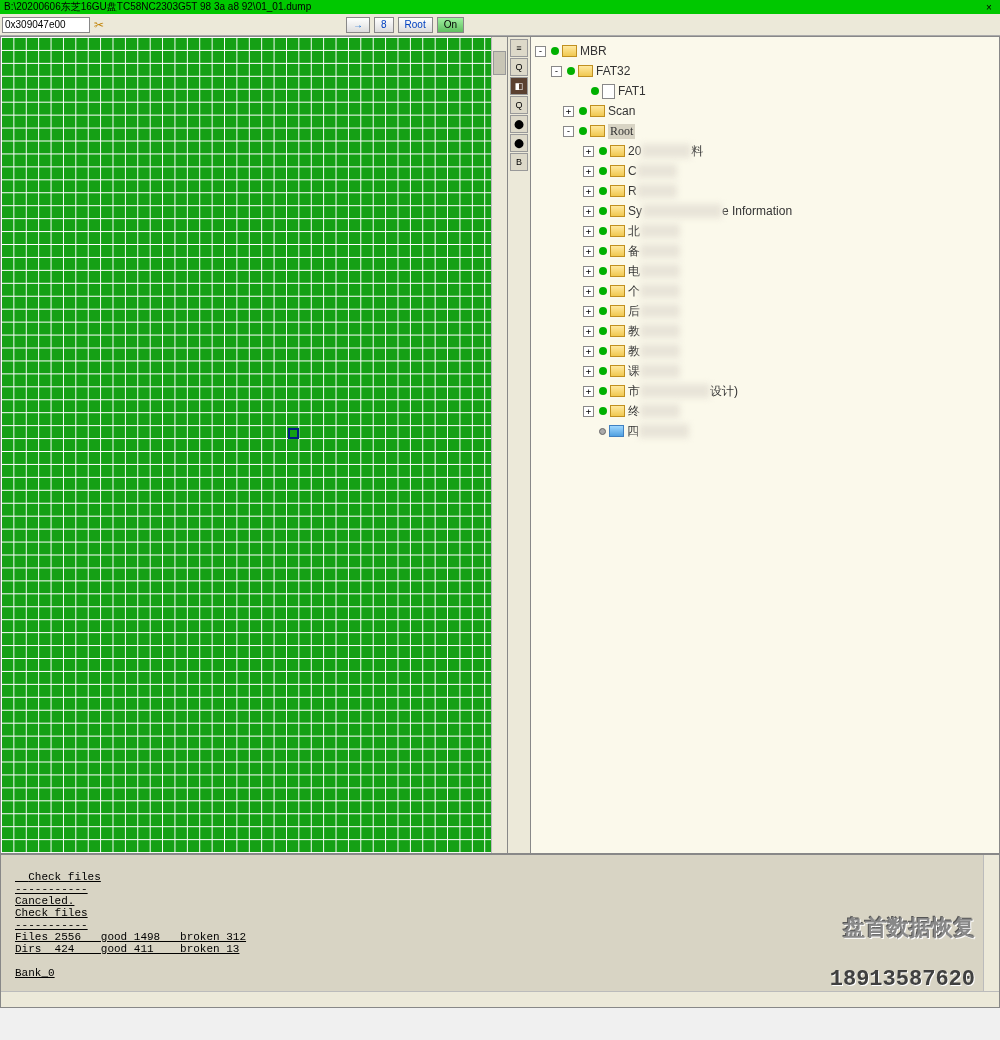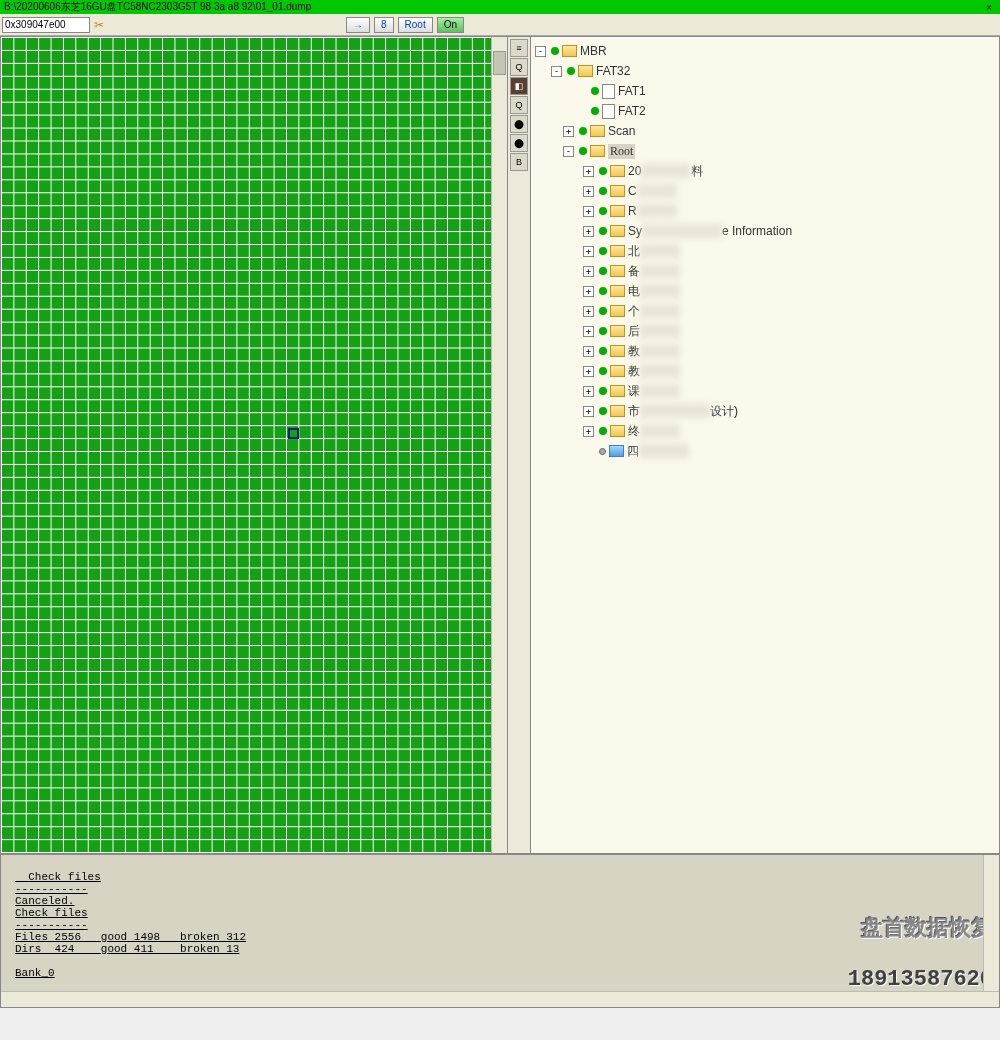--- a/index.html
+++ b/index.html
@@ -33,21 +33,21 @@
 .dot { width: 8px; height: 8px; border-radius: 50%; background: #00b000; margin: 0 3px; flex-shrink: 0; }
 .dot.gray { background: #aaa; border: 1px solid #666; width: 7px; height: 7px; }
 .folder-icon { width: 15px; height: 12px; background: linear-gradient(#ffe9a0,#f0c850); border: 1px solid #c09020; margin-right: 3px; flex-shrink: 0; }
 .file-icon { width: 13px; height: 15px; background: #fff; border: 1px solid #888; margin-right: 3px; flex-shrink: 0; }
 .img-icon { width: 15px; height: 12px; background: linear-gradient(#a0d8ff,#50a0e0); border: 1px solid #4080c0; margin-right: 3px; flex-shrink: 0; }
 .node-label { color: #333; }
 .node-label.sel { background: #d8d4c4; padding: 0 2px; font-family: Liberation Serif, serif; }
 .blur-box { background: #e8e4d8; color: transparent; filter: blur(3px); display: inline-block; }
 .indent { display: inline-block; flex-shrink: 0; }
 .bottom { height: 154px; background: #d8d4c4; border: 1px solid #888; font-family: "Courier New", monospace; font-size: 11px; padding: 4px 14px; white-space: pre; overflow: auto; position: relative; text-decoration: underline; }
-.watermark { position: absolute; right: 6px; top: 34px; text-align: right; }
+.watermark { position: absolute; right: 24px; top: 34px; text-align: right; }
 .wm1 { font-size: 22px; color: #888; text-shadow: 1px 1px 0 #fff, -1px -1px 0 #555; font-weight: bold; }
 .wm2 { font-size: 22px; color: #404040; text-shadow: 1px 1px 0 #fff; font-weight: bold; }
 .bottom-scroll { position: absolute; left: 0; right: 0; bottom: 0; height: 16px; background: #ece9d9; border-top: 1px solid #bbb; }
 .bottom-scroll-r { position: absolute; right: 0; top: 0; bottom: 16px; width: 16px; background: #ece9d9; border-left: 1px solid #bbb; }
 </style>
 </head>
 <body>
 
 <div class="titlebar">
   <span class="title">B:\20200606东芝16GU盘TC58NC2303G5T  98 3a a8 92\01_01.dump</span>
@@ -102,27 +102,20 @@
           <span class="node-label">FAT32</span>
         </div>
         <div class="tree-row">
           <span class="indent" style="width: 42px;"></span>
           <span class="exp-sp"></span>
           <span class="dot"></span>
           <span class="file-icon"></span>
           <span class="node-label">FAT1</span>
         </div>
         <div class="tree-row">
-          <span class="indent" style="width: 42px;"></span>
-          <span class="exp-sp"></span>
-          <span class="dot"></span>
-          <span class="file-icon"></span>
-          <span class="node-label">FAT2</span>
-        </div>
-        <div class="tree-row">
           <span class="indent" style="width: 30px;"></span>
           <span class="exp">+</span>
           <span class="dot"></span>
           <span class="folder-icon"></span>
           <span class="node-label">Scan</span>
         </div>
         <div class="tree-row">
           <span class="indent" style="width: 30px;"></span>
           <span class="exp">-</span>
           <span class="dot"></span>

